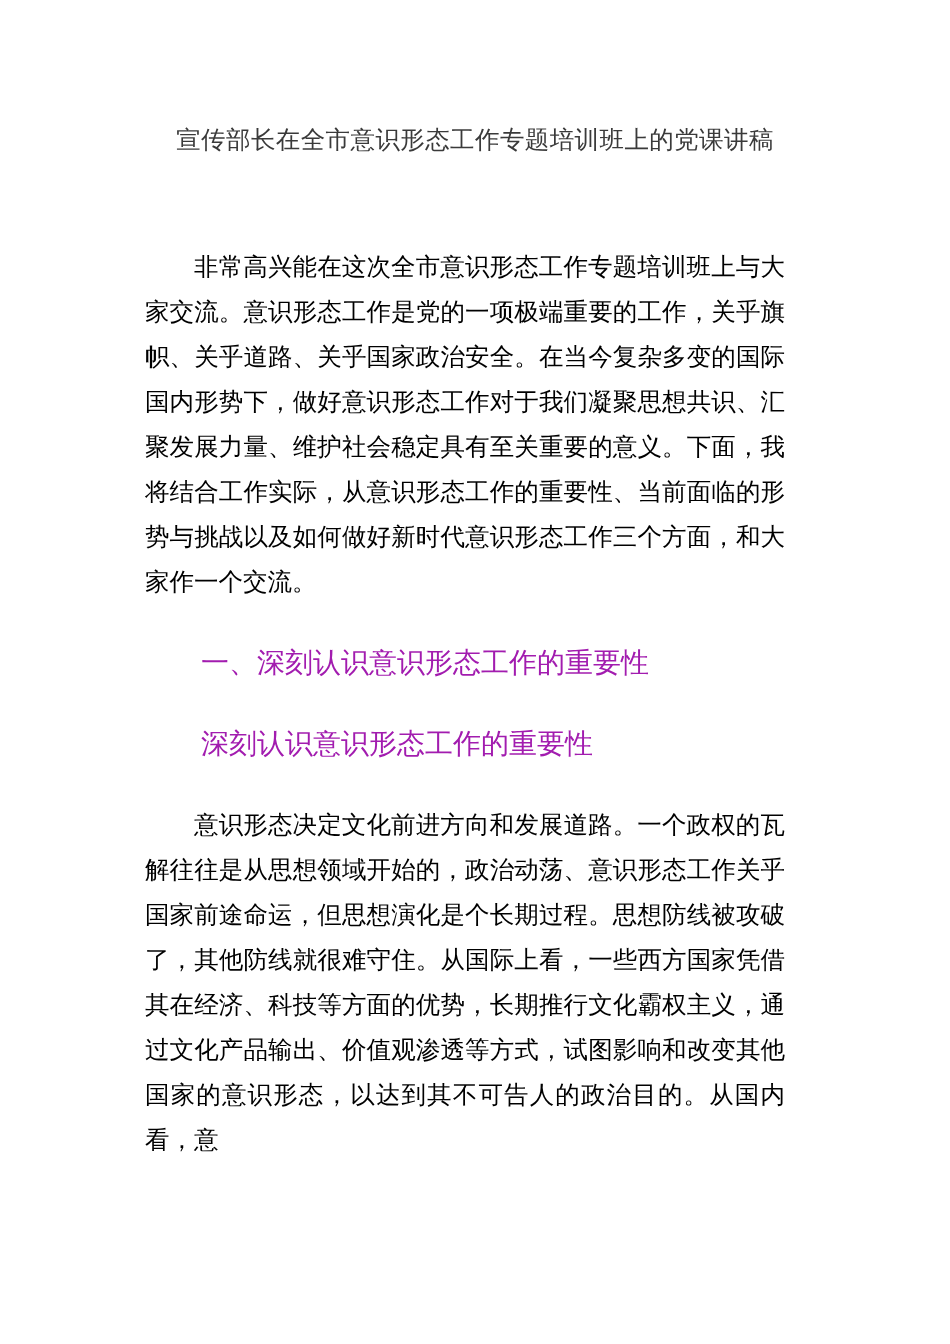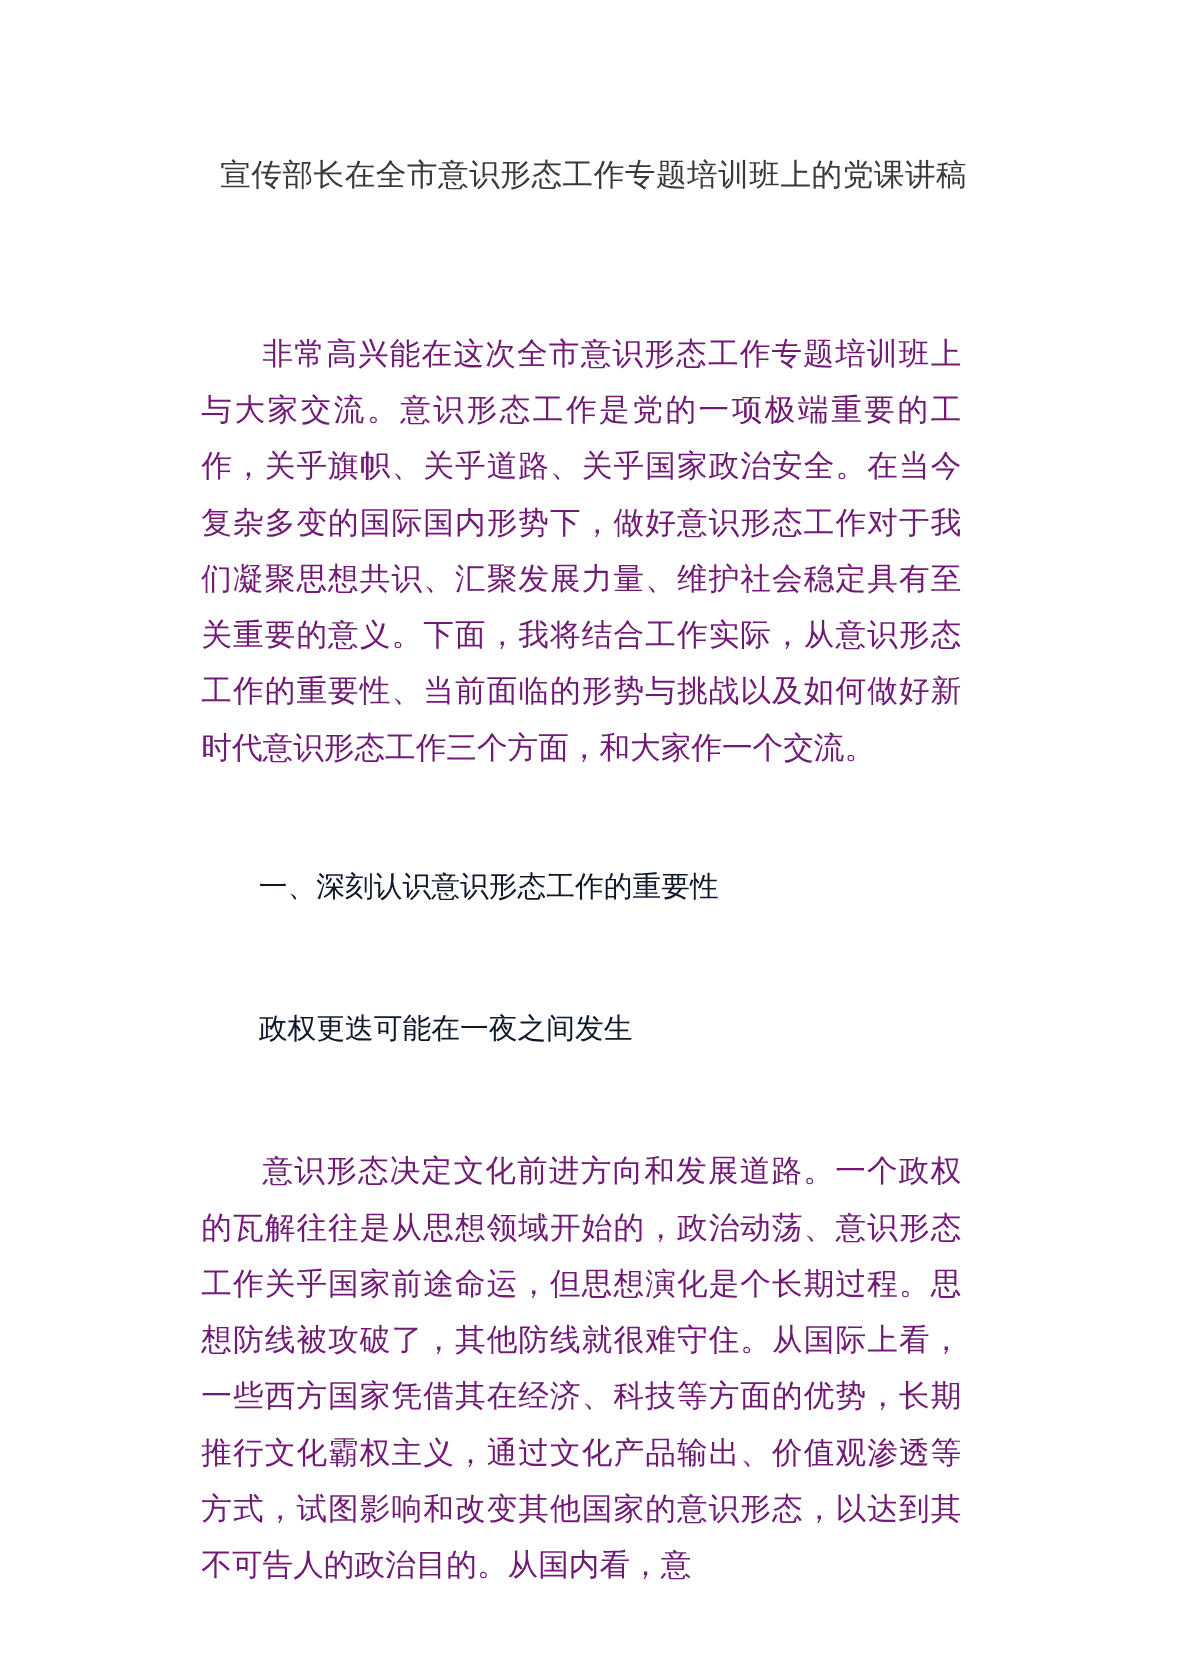--- a/index.html
+++ b/index.html
@@ -35,45 +35,45 @@
       letter-spacing: 0.4px;
       white-space: nowrap;
     }
     .content {
       position: absolute;
       left: 145px;
       width: 640px;
       top: 244px;
     }
     .para {
-      margin: 16px;
+      margin: 0;
       font-size: 24.5px;
       line-height: 45px;
       text-indent: 2em;
       text-align: justify;
       text-justify: inter-character;
-      color: #701a75;
+      color: #000000;
     }
     .gap-lg { height: 36px; }
     .heading {
-      margin: 16px;
-      font-size: 23px;
+      margin: 0;
+      font-size: 28px;
       line-height: 45px;
       text-indent: 2em;
-      color: #0f172a;
+      color: #a21caf;
     }
   </style>
 </head>
 <body>
 
 <div class="page">
   <div class="title">宣传部长在全市意识形态工作专题培训班上的党课讲稿</div>
 
   <div class="content">
     <p class="para">非常高兴能在这次全市意识形态工作专题培训班上与大家交流。意识形态工作是党的一项极端重要的工作，关乎旗帜、关乎道路、关乎国家政治安全。在当今复杂多变的国际国内形势下，做好意识形态工作对于我们凝聚思想共识、汇聚发展力量、维护社会稳定具有至关重要的意义。下面，我将结合工作实际，从意识形态工作的重要性、当前面临的形势与挑战以及如何做好新时代意识形态工作三个方面，和大家作一个交流。</p>
     <div class="gap-lg"></div>
     <p class="heading">一、深刻认识意识形态工作的重要性</p>
     <div class="gap-lg"></div>
-    <p class="heading">政权更迭可能在一夜之间发生</p>
+    <p class="heading">深刻认识意识形态工作的重要性</p>
     <div class="gap-lg"></div>
     <p class="para">意识形态决定文化前进方向和发展道路。一个政权的瓦解往往是从思想领域开始的，政治动荡、意识形态工作关乎国家前途命运，但思想演化是个长期过程。思想防线被攻破了，其他防线就很难守住。从国际上看，一些西方国家凭借其在经济、科技等方面的优势，长期推行文化霸权主义，通过文化产品输出、价值观渗透等方式，试图影响和改变其他国家的意识形态，以达到其不可告人的政治目的。从国内看，意</p>
   </div>
 </div>
 
 </body></html>

